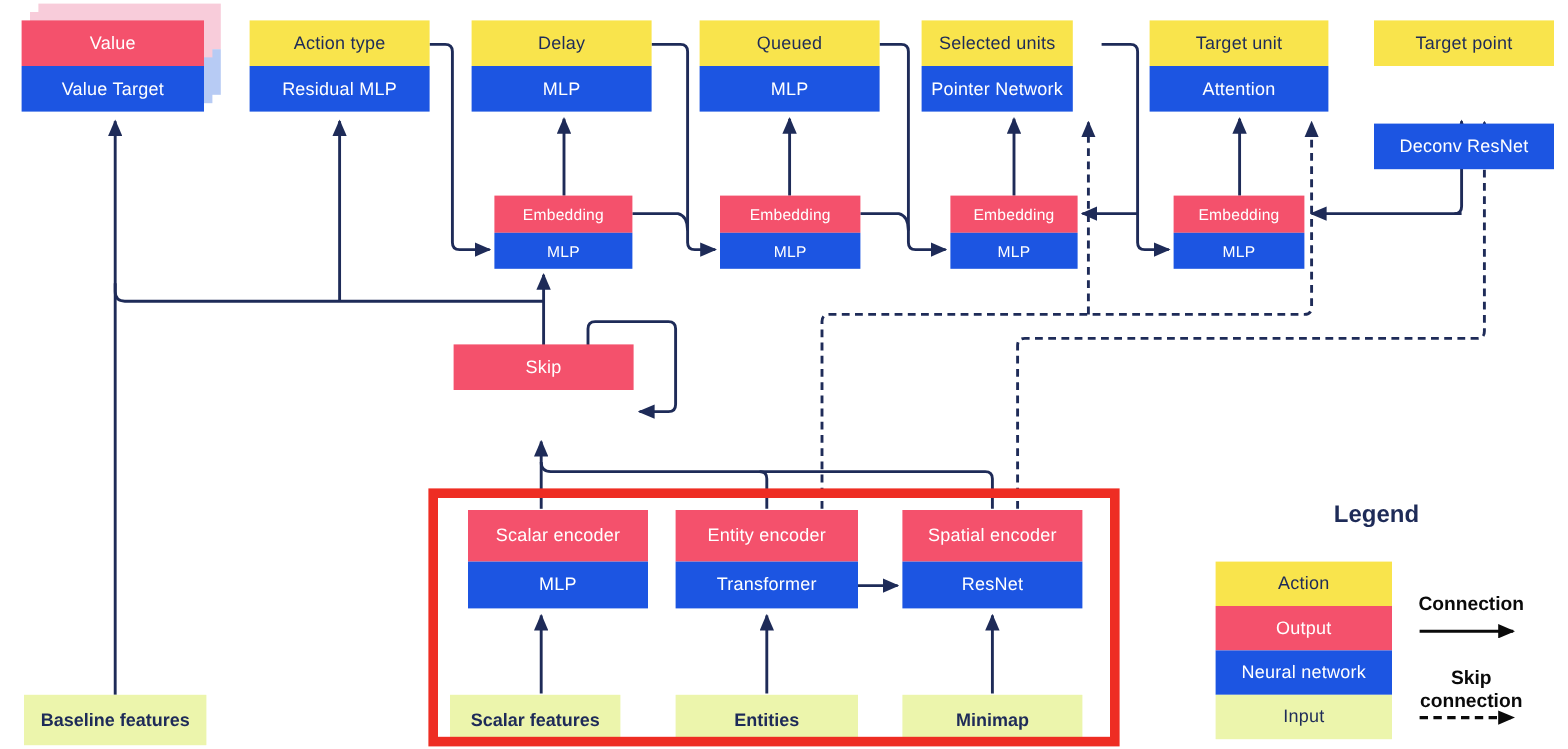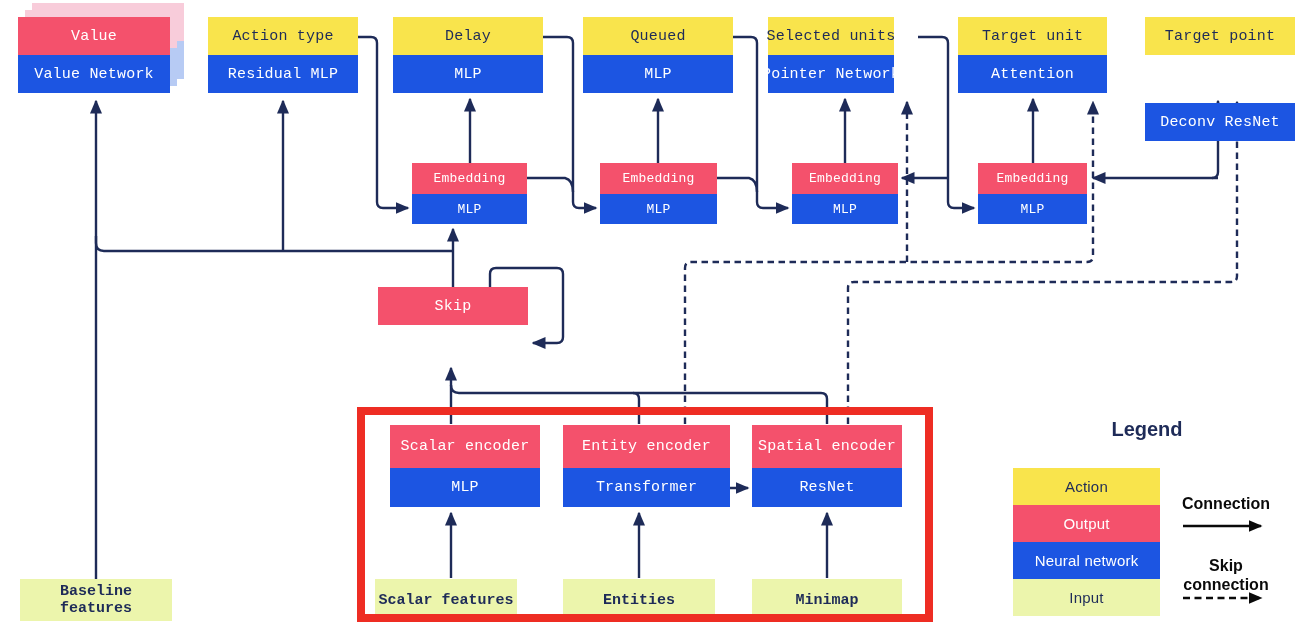--- a/index.html
+++ b/index.html
@@ -1,19 +1,19 @@
 <!DOCTYPE html>
 <html><head>
 <meta charset="utf-8">
 <style>
   html,body{margin:0;padding:0;background:#fff;}
   .canvas{position:relative;width:1307px;height:624px;background:#fff;overflow:hidden;
           font-family:"Liberation Sans",sans-serif;}
   svg.wires{position:absolute;left:0;top:0;z-index:1;}
-  .node{position:absolute;display:flex;flex-direction:column;z-index:2;text-align:center;font-family:Liberation Mono, monospace;}
+  .node{position:absolute;display:flex;flex-direction:column;z-index:2;text-align:center;}
   .half{display:flex;align-items:center;justify-content:center;font-size:15px;font-weight:500;
         letter-spacing:.2px;white-space:nowrap;}
   .yellow{background:#F9E44C;color:#1E2B58;}
   .pink{background:#F4516C;color:#ffffff;}
   .blue{background:#1C55E2;color:#ffffff;}
   .green{background:#ECF5AC;color:#1E2B58;font-weight:700;font-size:15px;
          display:flex;align-items:center;justify-content:center;}
   .h38{height:38px;} .h37{height:37px;} .h43{height:43px;} .h39{height:39px;}
   .emb .half{font-size:13px;}
   .emb .hp{height:31px;} .emb .hb{height:30px;}
@@ -96,21 +96,21 @@
     <div class="sp"></div>
       <div class="sb"></div>
   </div>
   <div class="shadow" style="left:25px;top:10px;width:152px;height:76px">
     <div class="sp"></div>
       <div class="sb"></div>
   </div>
 
   <div class="node" style="left:18px;top:17px;width:152px;">
     <div class="half pink h38">Value</div>
-    <div class="half blue h38">Value Network</div>
+    <div class="half blue h38">Value Target</div>
   </div>
   <div class="node" style="left:208px;top:17px;width:150px;">
     <div class="half yellow h38">Action type</div>
     <div class="half blue h38">Residual MLP</div>
   </div>
   <div class="node" style="left:393px;top:17px;width:150px;">
     <div class="half yellow h38">Delay</div>
     <div class="half blue h38">MLP</div>
   </div>
   <div class="node" style="left:583px;top:17px;width:150px;">
@@ -148,21 +148,21 @@
   </div>
 
   <div class="node" style="left:378px;top:287px;width:150px;">
     <div class="half pink h38">Skip</div>
   </div>
 
   <div class="node" style="left:375px;top:425px;width:150px;margin-left:15px;">
     <div class="half pink h43">Scalar encoder</div>
     <div class="half blue h39">MLP</div>
   </div>
-  <div class="node" style="left:563px;top:425px;width:167px;">
+  <div class="node" style="left:563px;top:425px;width:152px;">
     <div class="half pink h43">Entity encoder</div>
     <div class="half blue h39">Transformer</div>
   </div>
   <div class="node" style="left:752px;top:425px;width:150px;">
     <div class="half pink h43">Spatial encoder</div>
     <div class="half blue h39">ResNet</div>
   </div>
 
   <div class="node green" style="left:20px;top:579px;width:152px;height:42px;">Baseline features</div>
   <div class="node green" style="left:375px;top:579px;width:142px;height:42px;">Scalar features</div>

